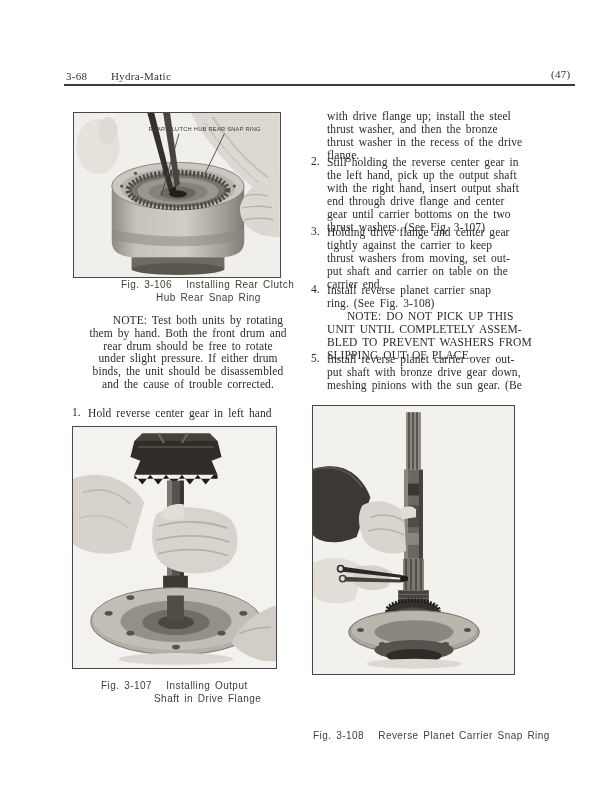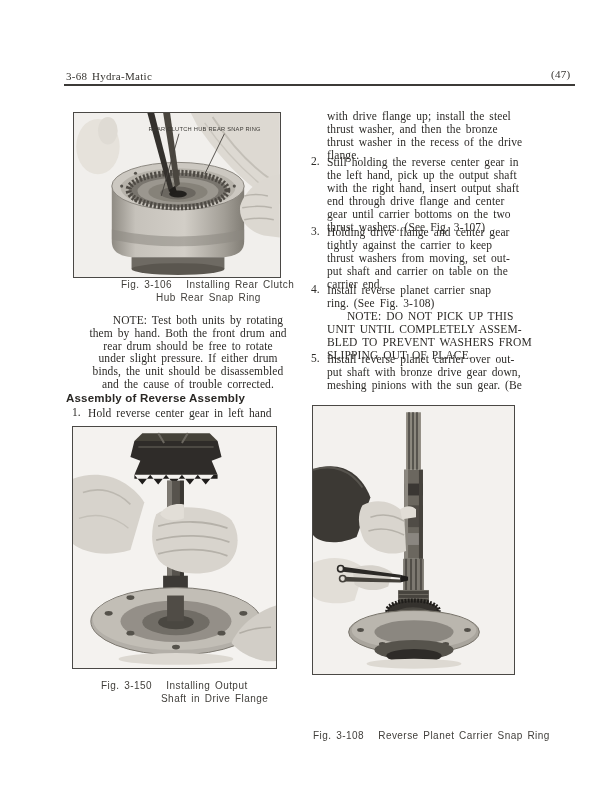--- a/index.html
+++ b/index.html
@@ -31,21 +31,21 @@
   .photo-label{
     font-family:"Liberation Sans",sans-serif;
   }
 </style>
 </head>
 <body>
 
 <div id="page">
 
   <div class="abs hdr" style="left:66px;top:70px;">3-68</div>
-  <div class="abs hdr" style="left:92px;top:70px;">Hydra-Matic</div>
+  <div class="abs hdr" style="left:111px;top:70px;">Hydra-Matic</div>
   <div class="abs hdr" style="left:551px;top:68px;">(47)</div>
   <div class="abs rule" style="left:64px;top:84px;width:511px;"></div>
 
   <div class="abs figframe" style="left:73px;top:112px;width:208px;height:166px;">
     <svg viewBox="0 0 208 166">
       <rect x="0" y="0" width="208" height="166" fill="#f1efec"></rect>
 
       <path d="M118,0 L208,0 L208,92 C176,78 146,44 124,12 Z" fill="#ddd9d2"></path>
       <path d="M140,4 C156,28 176,52 200,68" stroke="#c3bfb7" stroke-width="2" fill="none"></path>
       <path d="M132,10 C150,36 170,58 196,78" stroke="#cac6be" stroke-width="1.5" fill="none"></path>
@@ -103,21 +103,20 @@
   <div class="abs caption" style="left:101px;top:279px;padding-left:20px;">Fig. 3-106   Installing Rear Clutch</div>
   <div class="abs caption" style="left:156px;top:292px;">Hub Rear Snap Ring</div>
 
   <div class="abs body-text note-left" style="left:76px;top:314px;">    NOTE: Test both units by rotating
 them by hand. Both the front drum and
 rear drum should be free to rotate
 under slight pressure. If either drum
 binds, the unit should be disassembled
 and the cause of trouble corrected.</div>
 
-  <div class="abs heading" style="left:66px;top:392px;">Assembly of Reverse Assembly</div>
 
   <div class="abs item" style="left:72px;top:407px;">
     <span class="num">1.</span>
     <div class="txt body-text">Hold reverse center gear in left hand</div>
   </div>
 
   <div class="abs figframe" style="left:72px;top:426px;width:205px;height:243px;">
     <svg viewBox="0 0 205 243">
       <rect x="0" y="0" width="205" height="243" fill="#f4f2ef"></rect>
 
@@ -155,22 +154,22 @@
       <ellipse cx="172" cy="188" rx="4" ry="2.4" fill="#55524b"></ellipse>
       <ellipse cx="58" cy="172" rx="4" ry="2.4" fill="#55524b"></ellipse>
 
       <path d="M205,180 C186,186 168,200 160,218 C172,232 192,238 205,236 Z" fill="#d2cec7"></path>
       <path d="M168,208 C178,204 190,202 200,202" stroke="#b2aea6" stroke-width="1.6" fill="none"></path>
 
       <ellipse cx="104" cy="234" rx="58" ry="6" fill="#dcd8d1"></ellipse>
     </svg>
   </div>
 
-  <div class="abs caption" style="left:101px;top:680px;">Fig. 3-150   Installing Output</div>
-  <div class="abs caption" style="left:154px;top:693px;margin-left:7px;">Shaft in Drive Flange</div>
+  <div class="abs caption" style="left:101px;top:680px;">Fig. 3-107   Installing Output</div>
+  <div class="abs caption" style="left:154px;top:693px;">Shaft in Drive Flange</div>
 
   <div class="abs body-text" style="left:327px;top:110px;width:248px;">with drive flange up; install the steel
 thrust washer, and then the bronze
 thrust washer in the recess of the drive
 flange.</div>
 
   <div class="abs item" style="left:311px;top:156px;">
     <span class="num">2.</span>
     <div class="txt body-text">Still holding the reverse center gear in
 the left hand, pick up the output shaft

